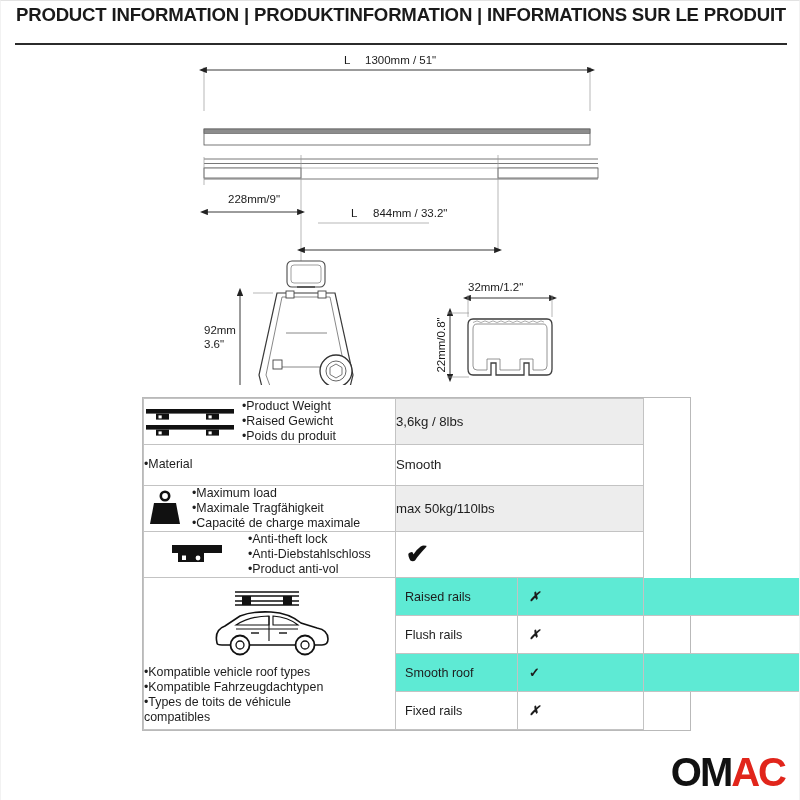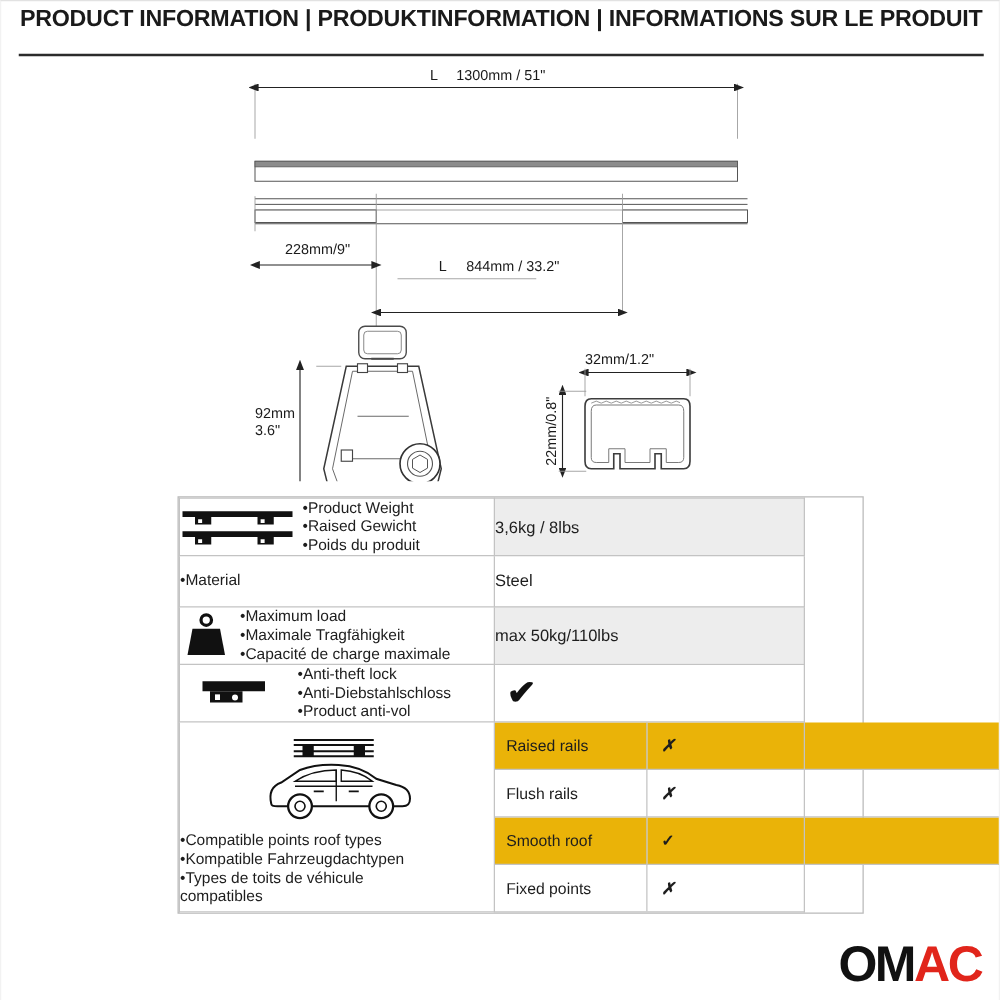--- a/index.html
+++ b/index.html
@@ -78,21 +78,21 @@
   .label-lines div{white-space:nowrap;}
 
   .rowlabel-center{display:flex;flex-direction:column;align-items:center;}
 
   
   .compat-wrap{padding:0;}
   .compat-table{border-collapse:collapse;width:100%;table-layout:fixed;}
   .compat-table td{border:1px solid #c3c3c3;font-size:12.6px;color:#1d1d1d;height:37px;}
   .compat-table td.cname{width:112px;padding-left:9px;border-left:none;}
   .compat-table td.cval{padding-left:11px;font-size:13px;border-right:none;}
-  .compat-table tr.shade td{background:#eab308;}
+  .compat-table tr.shade td{background:#5eead4;}
   .compat-table tr:first-child td{border-top:none;}
   .compat-table tr:last-child td{border-bottom:none;}
 
   .mark-yes{font-size:13px;font-weight:bold;}
   .mark-no{font-size:13px;font-weight:bold;font-style:italic;}
 
   .big-check{
     font-size:27px;line-height:1;font-weight:bold;
     color:#111;display:inline-block;transform:scaleX(1.05);
   }
@@ -257,21 +257,21 @@
   </tr>
 
   <tr>
     <td class="cell-label" style="padding-top:12px;padding-bottom:12px;">
       <div class="label-flex">
         <span class="label-lines">
           <div>•Material</div>
         </span>
       </div>
     </td>
-    <td class="cell-value plain">Steel</td>
+    <td class="cell-value plain">Smooth</td>
   </tr>
 
   <tr>
     <td class="cell-label">
       <div class="label-flex">
         <span class="label-icon">
           <svg width="42" height="42" viewBox="0 0 42 42">
             <circle cx="21" cy="9" r="4.2" fill="none" stroke="#111" stroke-width="2.6"></circle>
             <path d="M 10 16 L 32 16 L 36 37 L 6 37 Z" fill="#111"></path>
           </svg>
@@ -281,21 +281,21 @@
           <div>•Maximale Tragfähigkeit</div>
           <div>•Capacité de charge maximale</div>
         </span>
       </div>
     </td>
     <td class="cell-value">max 50kg/110lbs</td>
   </tr>
 
   <tr>
     <td class="cell-label">
-      <div class="label-flex" style="gap:22px;padding-left:16px;">
+      <div class="label-flex" style="gap:22px;padding-left:26px;">
         <span class="label-icon">
           <svg width="56" height="34" viewBox="0 0 56 34">
             <rect x="2" y="7" width="50" height="8" fill="#111"></rect>
             <rect x="8" y="15" width="26" height="9" fill="#111"></rect>
             <rect x="12" y="17.5" width="4" height="4.5" fill="#fff"></rect>
             <circle cx="28" cy="20" r="2.4" fill="#fff"></circle>
           </svg>
         </span>
         <span class="label-lines">
           <div>•Anti-theft lock</div>
@@ -335,21 +335,21 @@
             <line x1="56" y1="50" x2="64" y2="50" stroke="#111" stroke-width="1.4"></line>
             <line x1="84" y1="50" x2="92" y2="50" stroke="#111" stroke-width="1.4"></line>
 
             <circle cx="45" cy="62" r="9.5" fill="#fff" stroke="#111" stroke-width="1.8"></circle>
             <circle cx="45" cy="62" r="4" fill="#fff" stroke="#111" stroke-width="1.3"></circle>
             <circle cx="110" cy="62" r="9.5" fill="#fff" stroke="#111" stroke-width="1.8"></circle>
             <circle cx="110" cy="62" r="4" fill="#fff" stroke="#111" stroke-width="1.3"></circle>
           </svg>
         </span>
         <span class="compat-caption" style="align-self:flex-start;">
-          <div>•Compatible points roof types</div>
+          <div>•Kompatible vehicle roof types</div>
           <div>•Kompatible Fahrzeugdachtypen</div>
           <div>•Types de toits de véhicule</div>
           <div>compatibles</div>
         </span>
       </div>
     </td>
     <td class="compat-wrap">
       <table class="compat-table">
         <tbody>
                 <tr class="shade">
@@ -364,21 +364,21 @@
             <span class="mark-no">✗</span>
           </td>
         </tr>
         <tr class="shade">
           <td class="cname">Smooth roof</td>
           <td class="cval">
             <span class="mark-yes">✓</span>
           </td>
         </tr>
         <tr>
-          <td class="cname">Fixed points</td>
+          <td class="cname">Fixed rails</td>
           <td class="cval">
             <span class="mark-no">✗</span>
           </td>
         </tr>
       </tbody>
             </table>
     </td>
   </tr>
 </tbody>
     </table>

